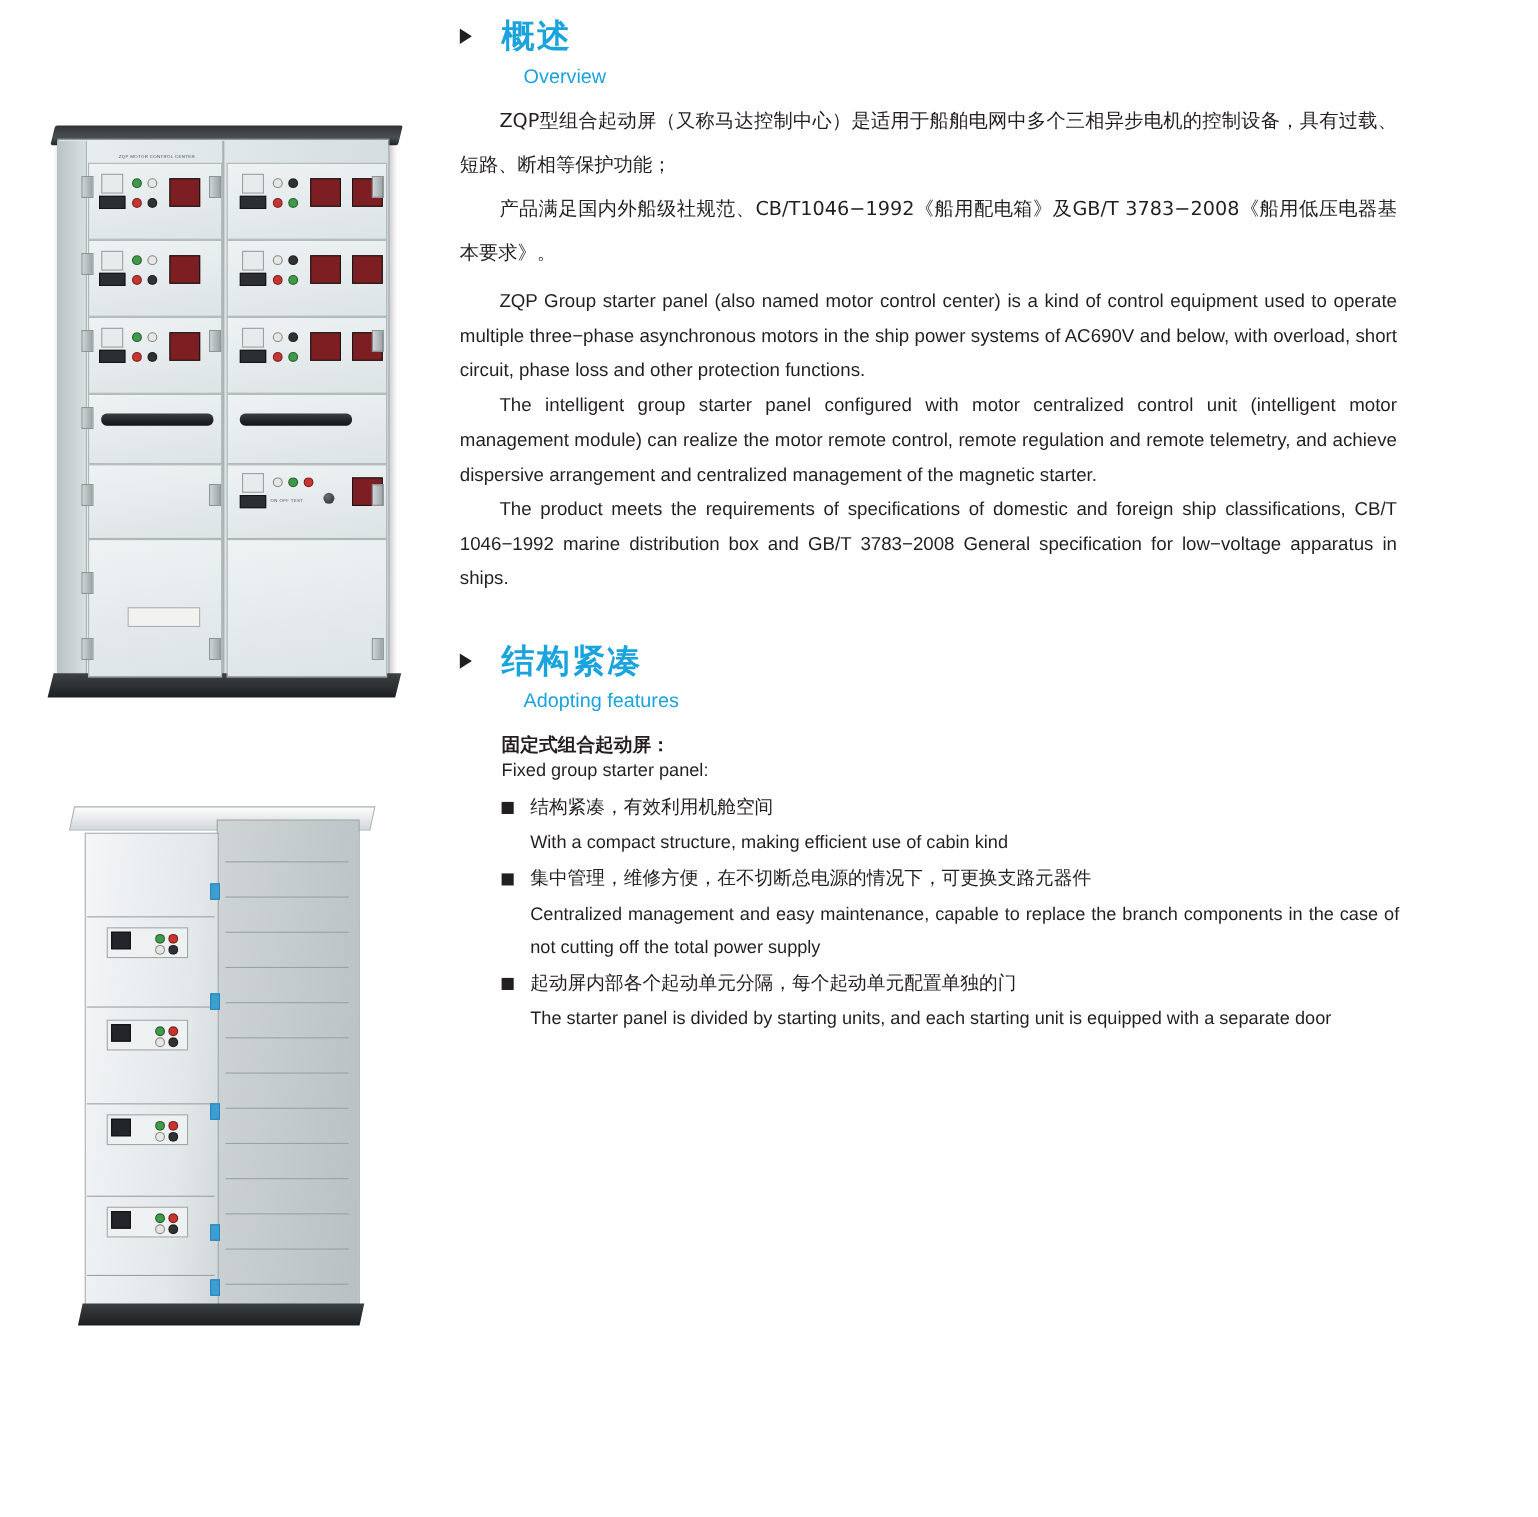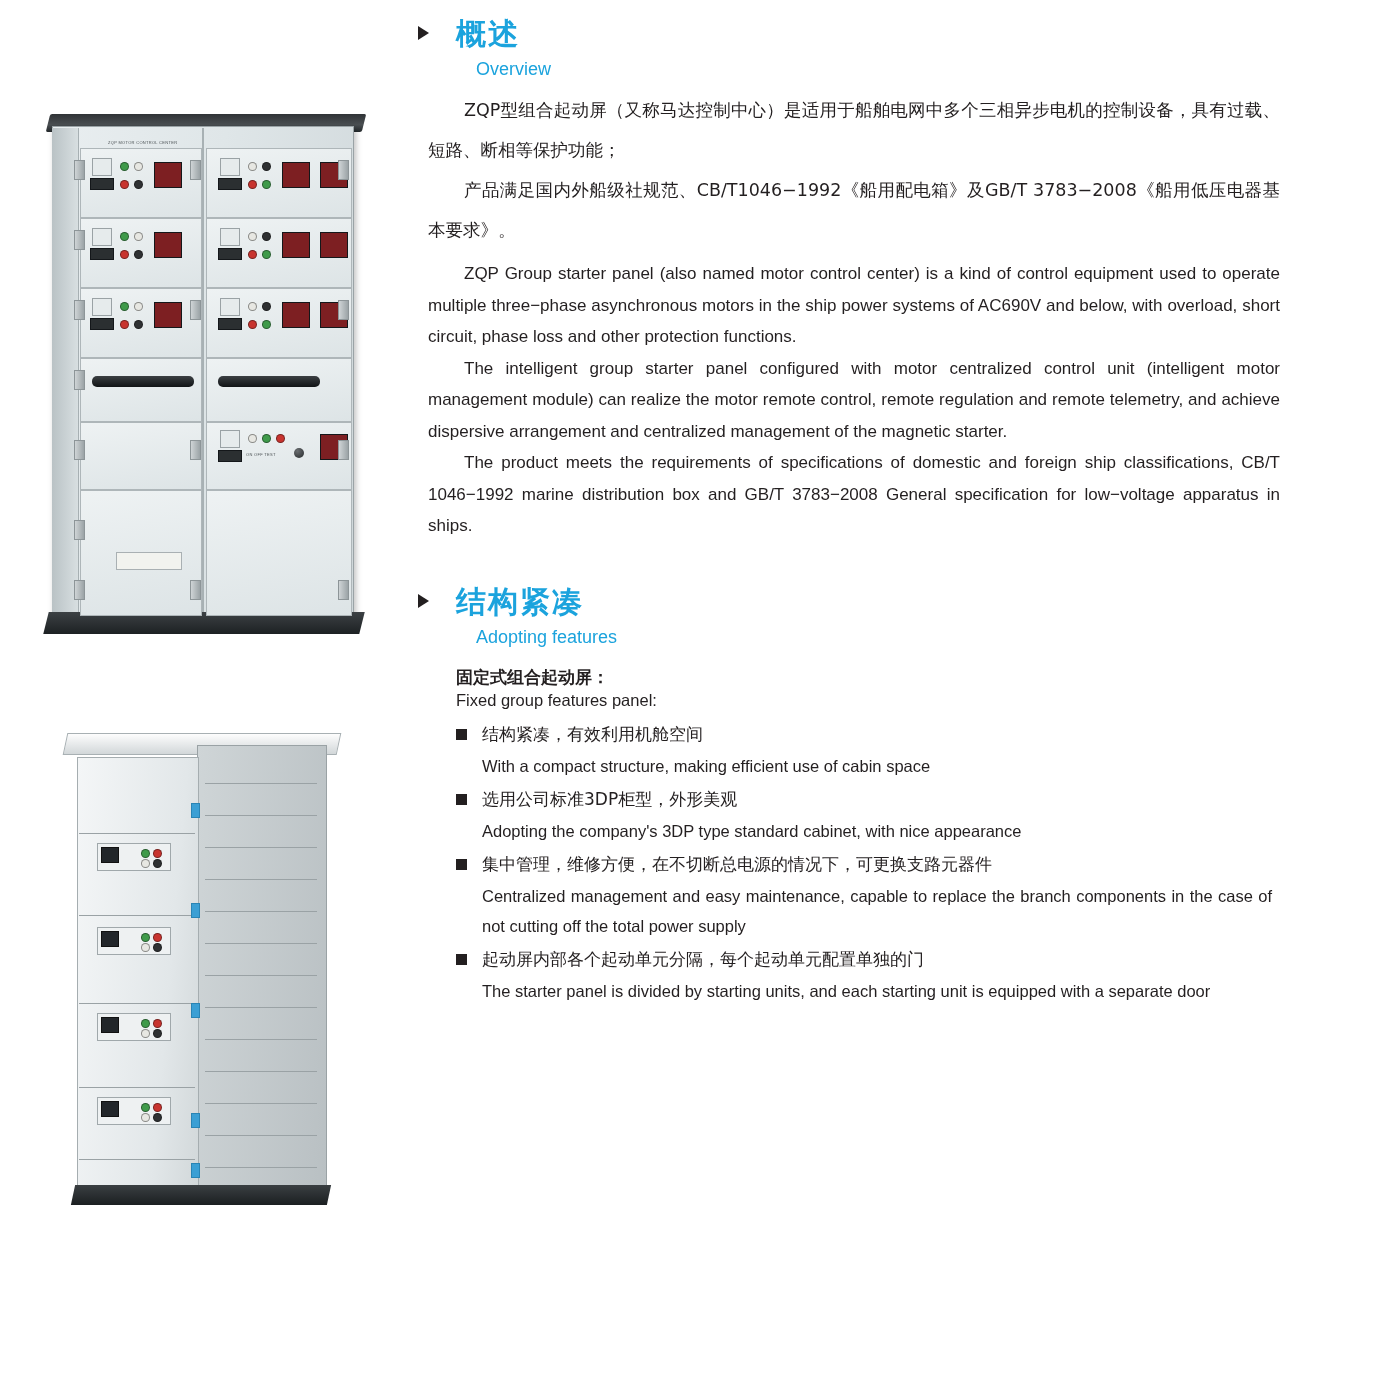--- a/index.html
+++ b/index.html
@@ -214,21 +214,21 @@
   }
   .head-en {
     font-size: 18px;
     color: #1ba3dd;
     margin-left: 58px;
     margin-top: 6px;
     line-height: 22px;
   }
 
   .body-block {
-    margin-left: 28px;
+    margin-left: 18px;
     margin-top: 10px;
     width: 852px;
   }
   p.cn {
     font-family: "DejaVu Sans", "Liberation Sans", sans-serif;
     font-size: 17.5px;
     line-height: 40px;
     margin: 0;
     text-indent: 36px;
     text-align: justify;
@@ -483,38 +483,31 @@
     </div>
 
     <div style="margin-top:42px;">
       <div class="section-head">
         <span class="tri"></span>
         <div class="head-cn">结构紧凑</div>
         <div class="head-en">Adopting features</div>
       </div>
 
       <div class="sub-cn">固定式组合起动屏：</div>
-      <div class="sub-en">Fixed group features panel:</div>
+      <div class="sub-en">Fixed group starter panel:</div>
 
       <div class="feat-list">
         <div class="feat-item">
           <div class="feat-cn">
             <span class="bullet"></span>
             <span>结构紧凑，有效利用机舱空间</span>
           </div>
-          <div class="feat-en">With a compact structure, making efficient use of cabin space</div>
+          <div class="feat-en">With a compact structure, making efficient use of cabin kind</div>
         </div>
 
-        <div class="feat-item">
-          <div class="feat-cn">
-            <span class="bullet"></span>
-            <span>选用公司标准3DP柜型，外形美观</span>
-          </div>
-          <div class="feat-en">Adopting the company's 3DP type standard cabinet, with nice appearance</div>
-        </div>
 
         <div class="feat-item">
           <div class="feat-cn">
             <span class="bullet"></span>
             <span>集中管理，维修方便，在不切断总电源的情况下，可更换支路元器件</span>
           </div>
           <div class="feat-en">Centralized management and easy maintenance, capable to replace the branch components in the case of not cutting off the total power supply</div>
         </div>
 
         <div class="feat-item">

